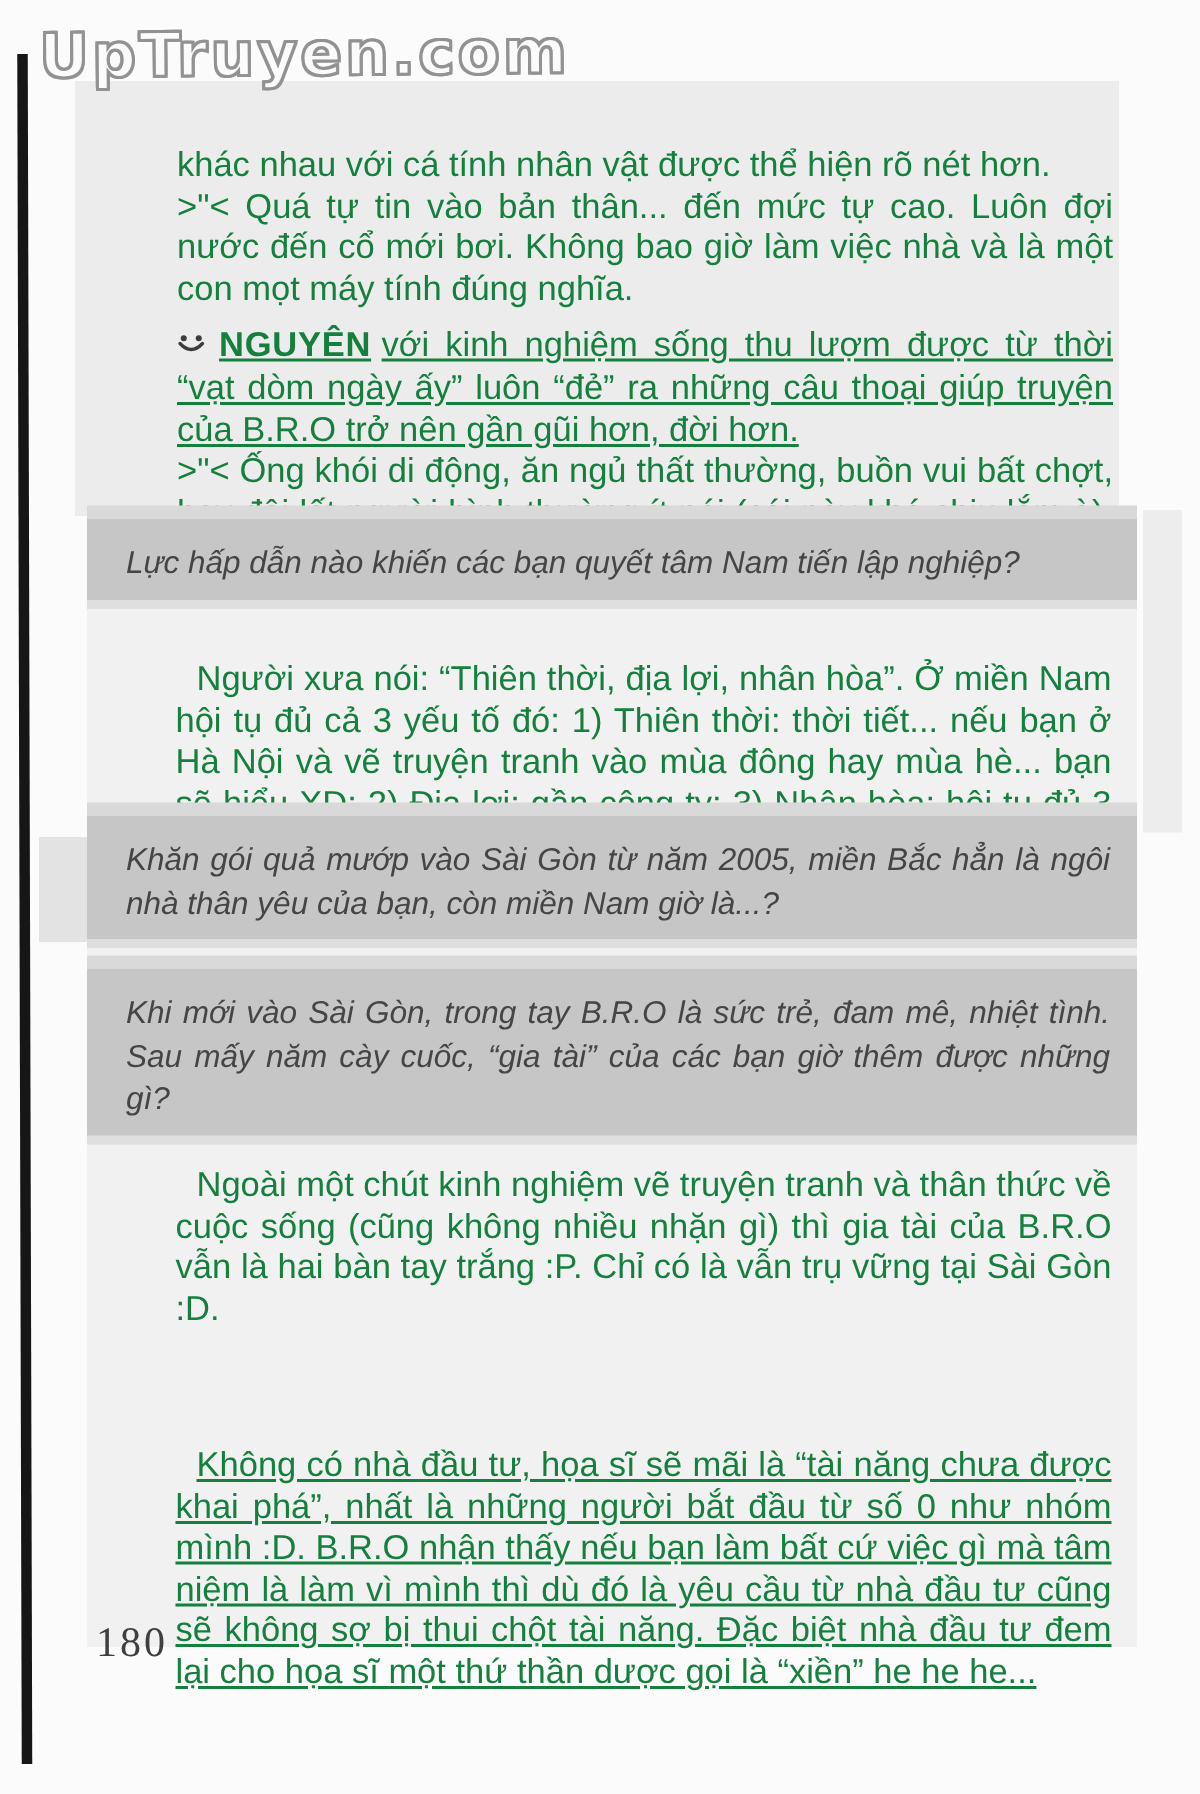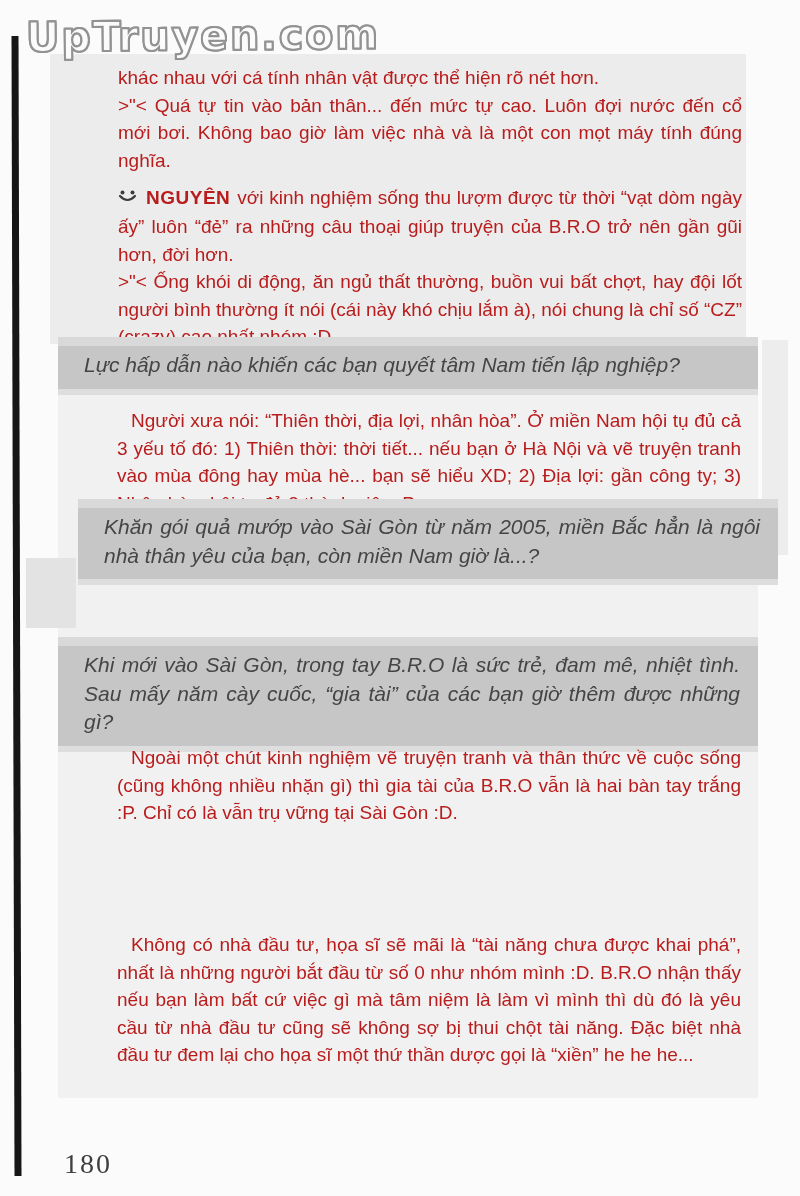--- a/index.html
+++ b/index.html
@@ -56,63 +56,64 @@
     letter-spacing: 2px;
     color: #fbfbfb;
     -webkit-text-stroke: 2px #929292;
     text-shadow:
       -1px -1px 0 #9a9a9a, 1px -1px 0 #9a9a9a,
       -1px  1px 0 #9a9a9a, 1px  1px 0 #9a9a9a;
     transform: rotate(-0.5deg);
     white-space: nowrap;
   }
   .body-text {
-    font-size: 19px;
+    font-size: 23px;
     line-height: 27.6px;
-    color: #b91c1c;
+    color: #15803d;
     text-align: justify;
     text-align-last: left;
+    margin-top: 32px;
   }
   .intro { position: absolute; left: 118px; top: 64px; width: 624px; }
   .intro p { margin: 0; }
-  .intro p.nguyen { margin-top: 10px; }
+  .intro p.nguyen { margin-top: 10px; text-decoration: underline; }
   .intro b { font-weight: bold; letter-spacing: 0.5px; margin-right: 7px; }
   .smiley { display: inline-block; margin-right: 8px; vertical-align: -1px; }
 
   .qbar {
     position: absolute;
     left: 58px; width: 700px;
     box-sizing: border-box;
-    padding: 5px 18px 9px 26px;
+    padding: 16px 18px 9px 26px;
     background: #c6c6c6;
     box-shadow: 0 -9px 0 0 #d9d9d9, 0 6px 0 0 #dedede;
     font-style: italic;
     font-size: 21px;
     line-height: 28.5px;
     color: #454545;
     text-align: justify;
     text-align-last: left;
   }
   .answer {
     position: absolute;
     left: 117px; width: 624px;
     text-indent: 14px;
   }
   .q1 { top: 346px; }
   .a1 { top: 407px; }
-  .q2 { top: 508px; margin-left: 20px; }
+  .q2 { top: 544px; }
   .a2 { top: 611px; }
   .q3 { top: 646px; }
   .a3 { top: 744px; }
   .q4 { top: 831px; }
-  .a4 { top: 931px; }
+  .a4 { top: 931px; text-decoration: underline; }
 
   .page-number {
     position: absolute;
-    left: 64px; top: 1148px;
+    left: 64px; top: 1080px;
     font-family: "Liberation Serif", serif;
     font-size: 28px;
     color: #3f3f3f;
     letter-spacing: 2px;
   }
 </style>
 </head>
 <body>
 
 <div class="page">

